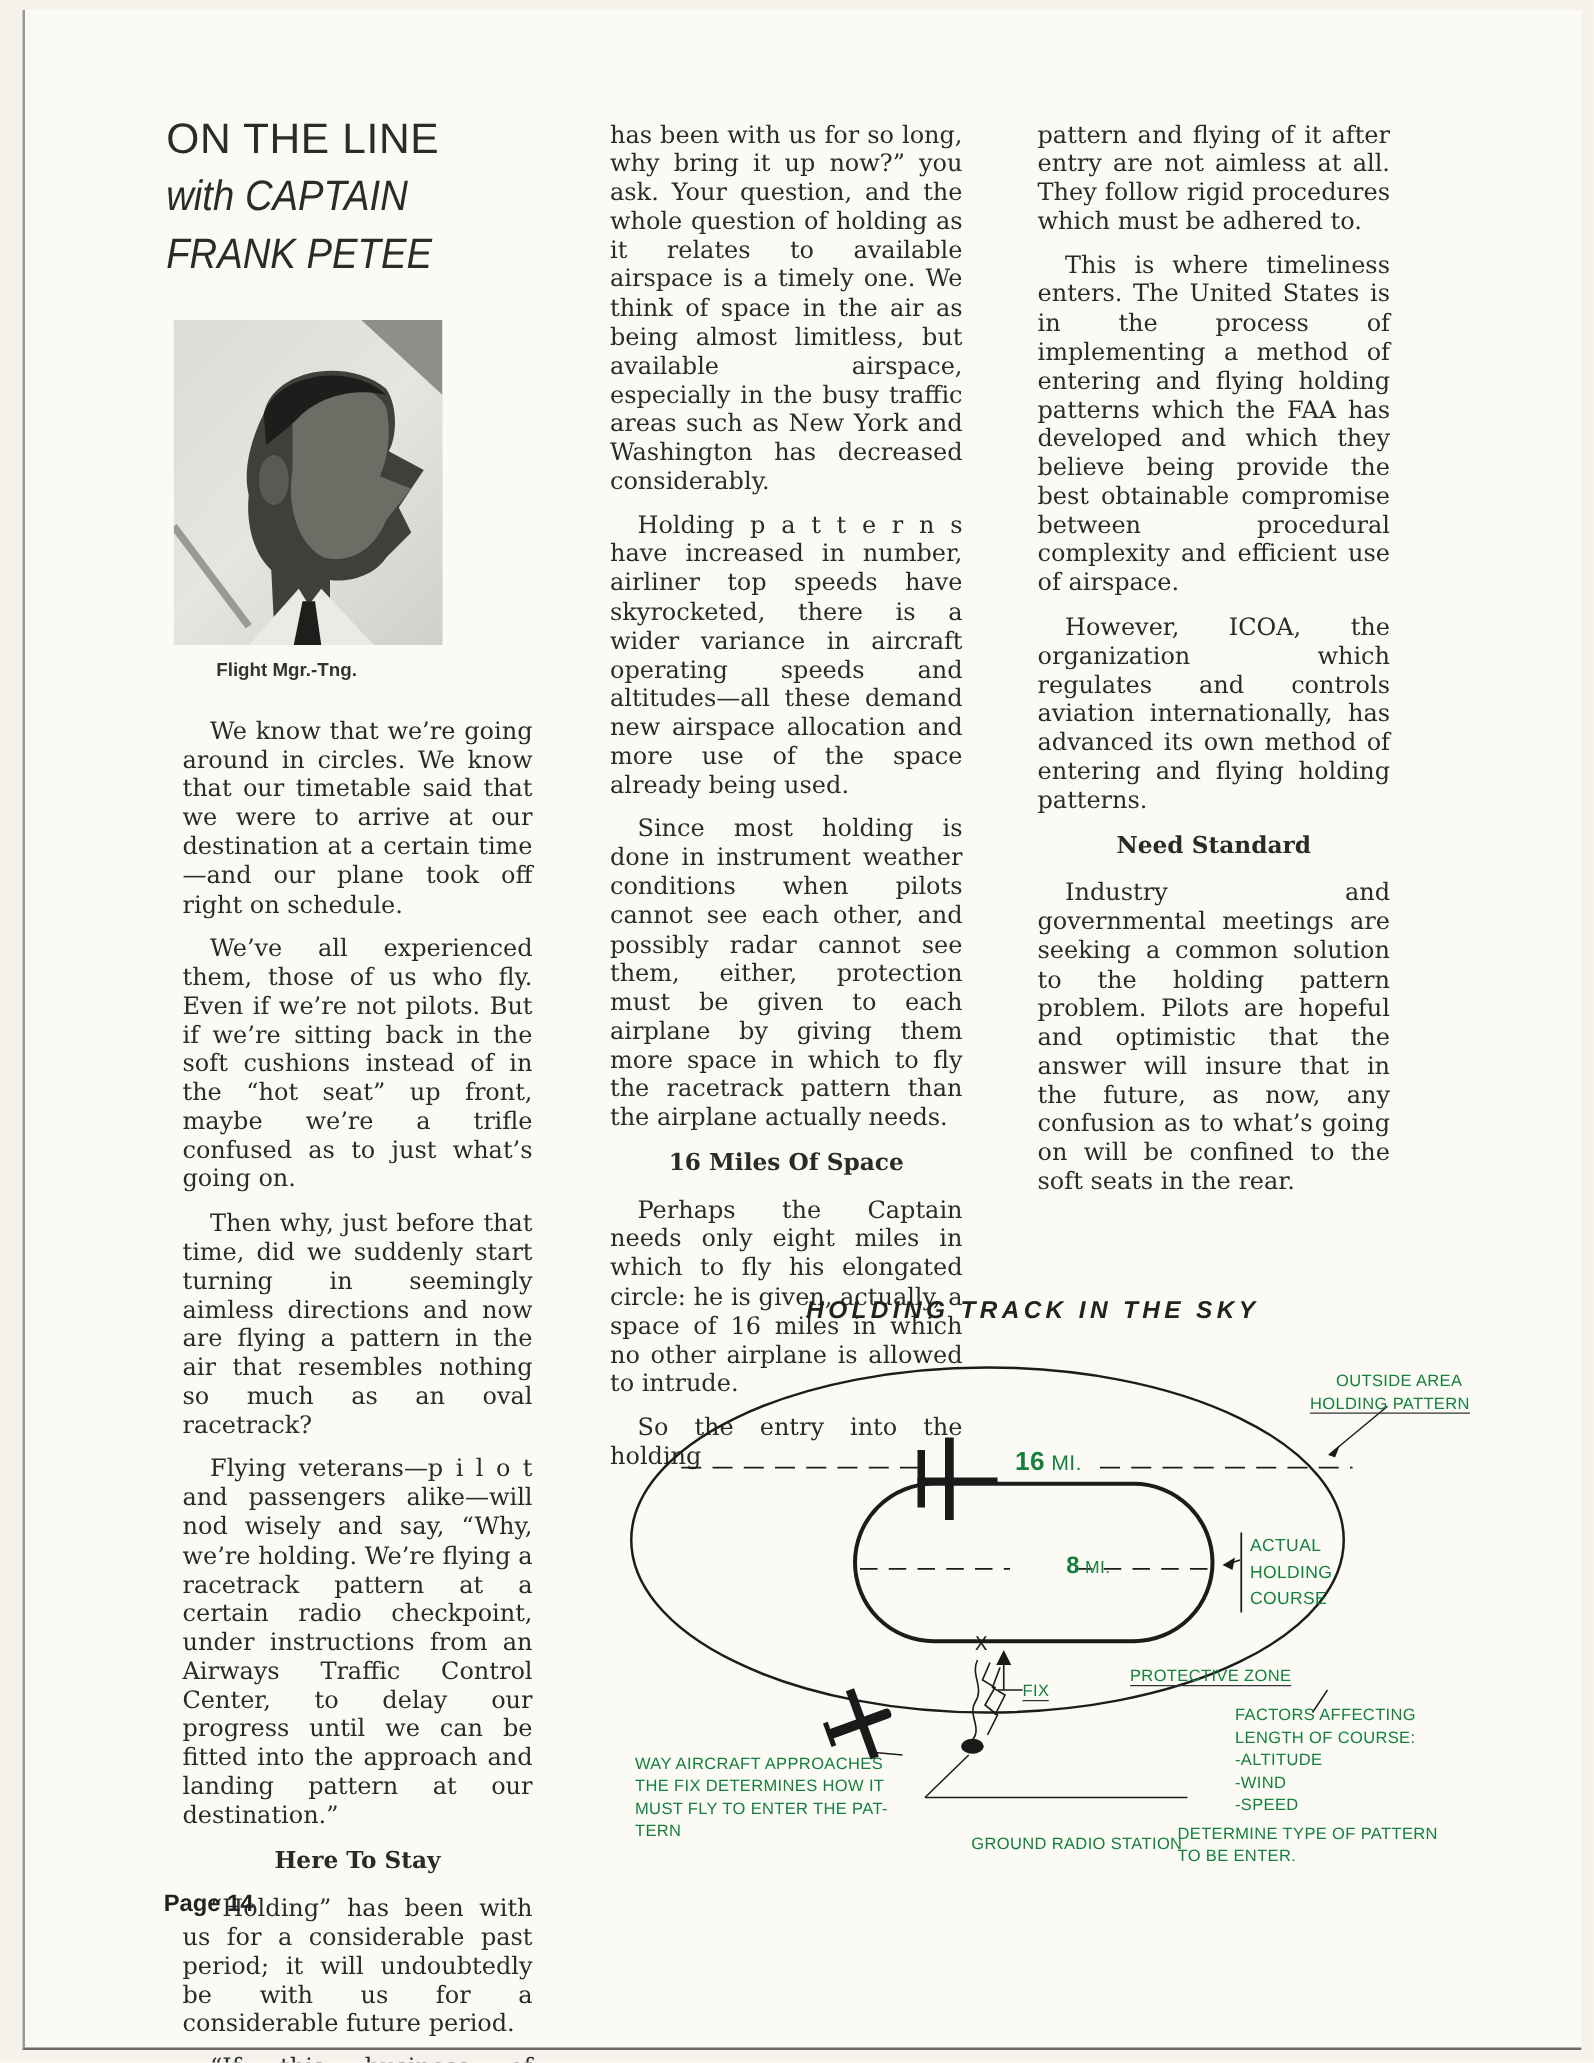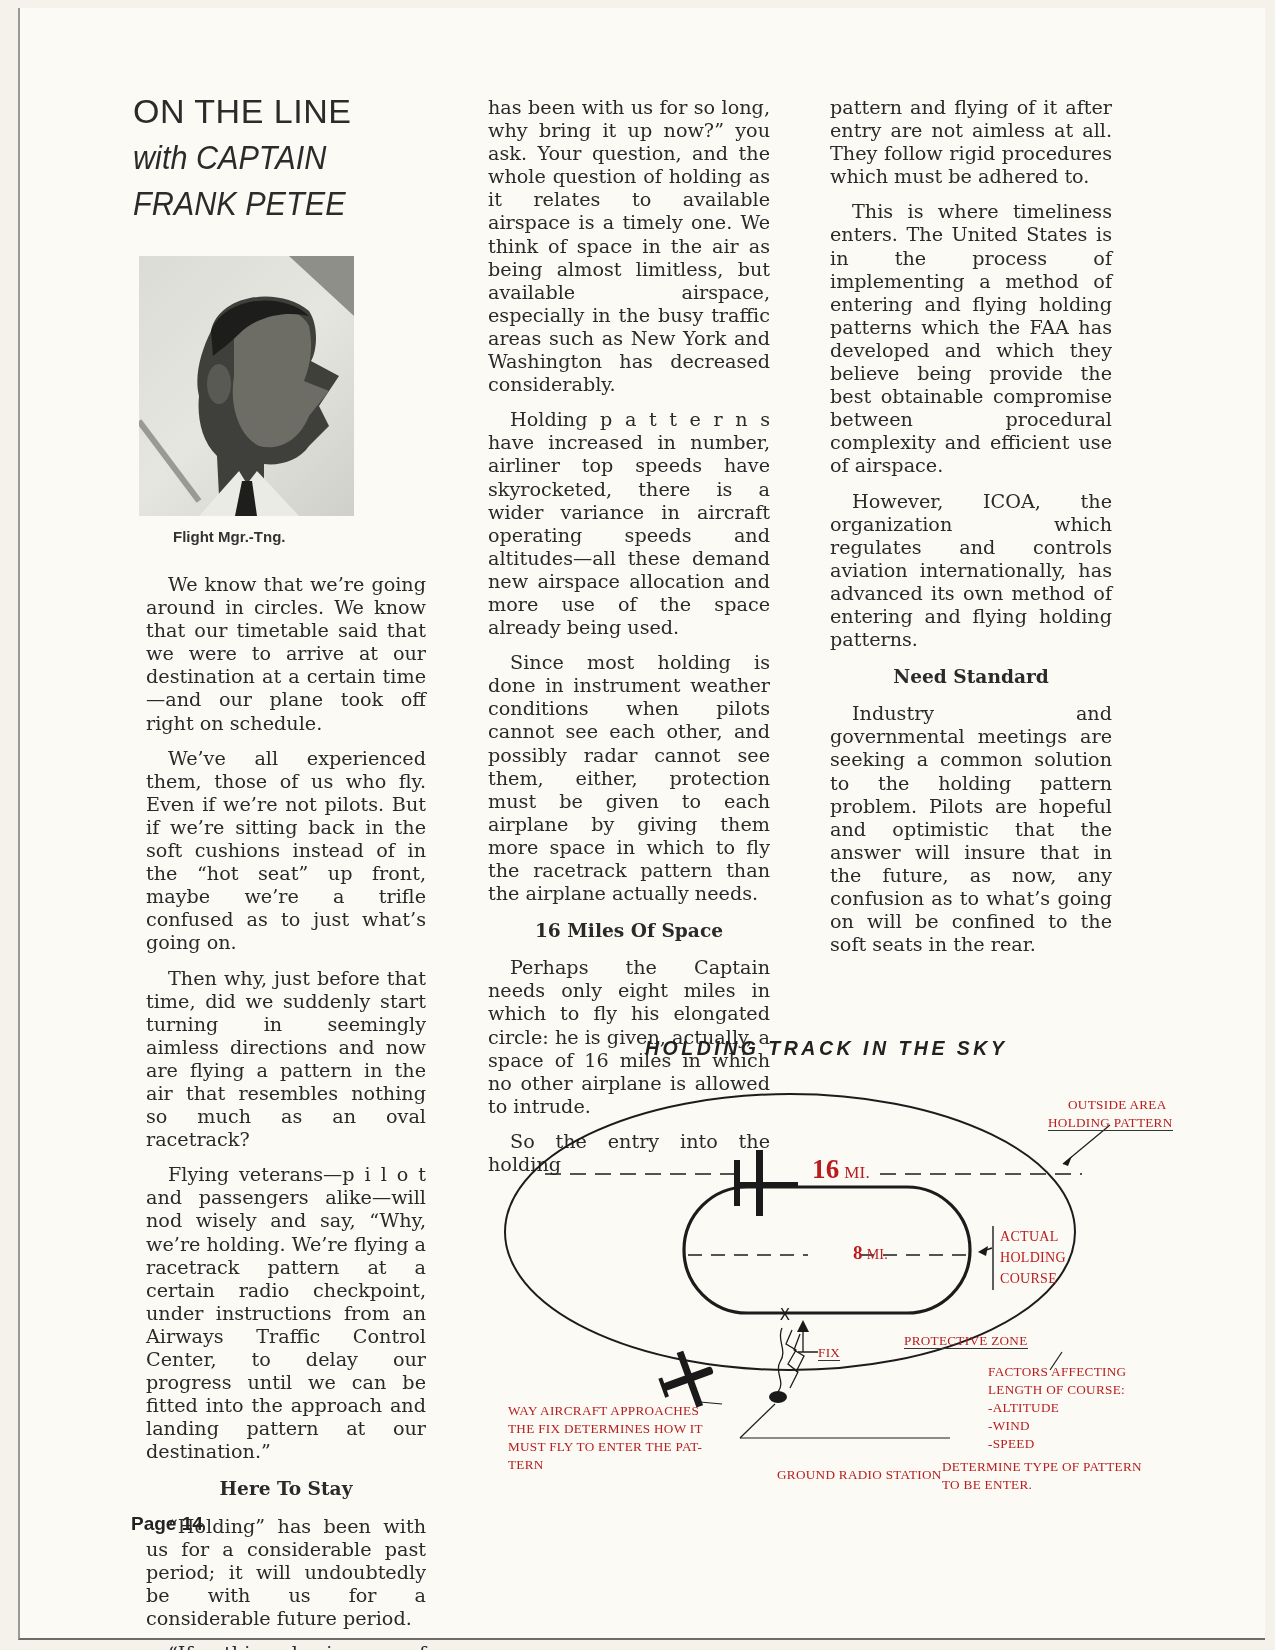--- a/index.html
+++ b/index.html
@@ -10,21 +10,21 @@
   .col p.noindent{text-indent:0;}
   .col h3{margin:14px 0 14px 0;text-align:center;font-size:18.6px;font-weight:bold;font-family:"DejaVu Serif",serif;}
   .title{position:absolute;left:133px;top:88px;font-family:"Liberation Sans",sans-serif;font-size:34px;line-height:46px;color:#2b2b2b;}
   .title .t1{font-weight:normal;letter-spacing:0.5px;}
   .title .t2,.title .t3{font-style:italic;transform:scaleX(0.9);transform-origin:left;display:block;}
   .photo{position:absolute;left:139px;top:256px;width:215px;height:260px;background:linear-gradient(135deg,#dcdcd6 0%,#e6e6e0 50%,#d0d0ca 100%);overflow:hidden;}
   .caption{position:absolute;left:173px;top:528px;font-family:"Liberation Sans",sans-serif;font-weight:bold;font-size:15px;color:#333;}
   .pagenum{position:absolute;left:131px;top:1513px;font-family:"Liberation Sans",sans-serif;font-weight:bold;font-size:19px;color:#222;}
   .diag-title{position:absolute;left:645px;top:1037px;font-family:"Liberation Sans",sans-serif;font-weight:bold;font-style:italic;font-size:19.5px;letter-spacing:3.5px;color:#222;}
   .diagram{position:absolute;left:0;top:0;width:1275px;height:1650px;pointer-events:none;}
-  .lbl{position:absolute;font-family:Liberation Serif, serif;font-size:13.2px;line-height:17.5px;color:#b91c1c;letter-spacing:0.3px;}
+  .lbl{position:absolute;font-family:Liberation Sans, sans-serif;font-size:13.2px;line-height:17.5px;color:#15803d;letter-spacing:0.3px;}
   .u{border-bottom:1.4px solid #333;}
 </style>
 </head>
 <body>
 
 <div class="page"></div>
 
 <div class="title">
   <span class="t1">ON THE LINE</span><br>
   <span class="t2">with CAPTAIN</span>
@@ -107,21 +107,21 @@
     </g>
   </g>
   <text x="785" y="1320" font-family="DejaVu Sans, sans-serif" font-size="15" fill="#1a1a1a" text-anchor="middle">X</text>
 </svg>
 
 <div class="lbl" style="left:1048px;top:1096px;">
   <div style="text-align:right;padding-right:6px;">OUTSIDE AREA</div>
   <span class="u">HOLDING PATTERN</span>
 </div>
 <div class="lbl" style="left:812px;top:1161px;font-size:17px;">
-  <b style="font-size:27px;margin-top:12px;">16</b>
+  <b style="font-size:21px;margin-top:12px;">16</b>
   <span>MI.</span>
 </div>
 <div class="lbl" style="left:814px;top:1244px;font-size:14px;margin-left:39px;">
   <b style="font-size:19px;">8</b>
   <span>MI.</span>
 </div>
 <div class="lbl" style="left:1000px;top:1226px;font-size:14px;line-height:21px;">
   <div>ACTUAL</div>
   <div>HOLDING</div>
   <div>COURSE</div>

